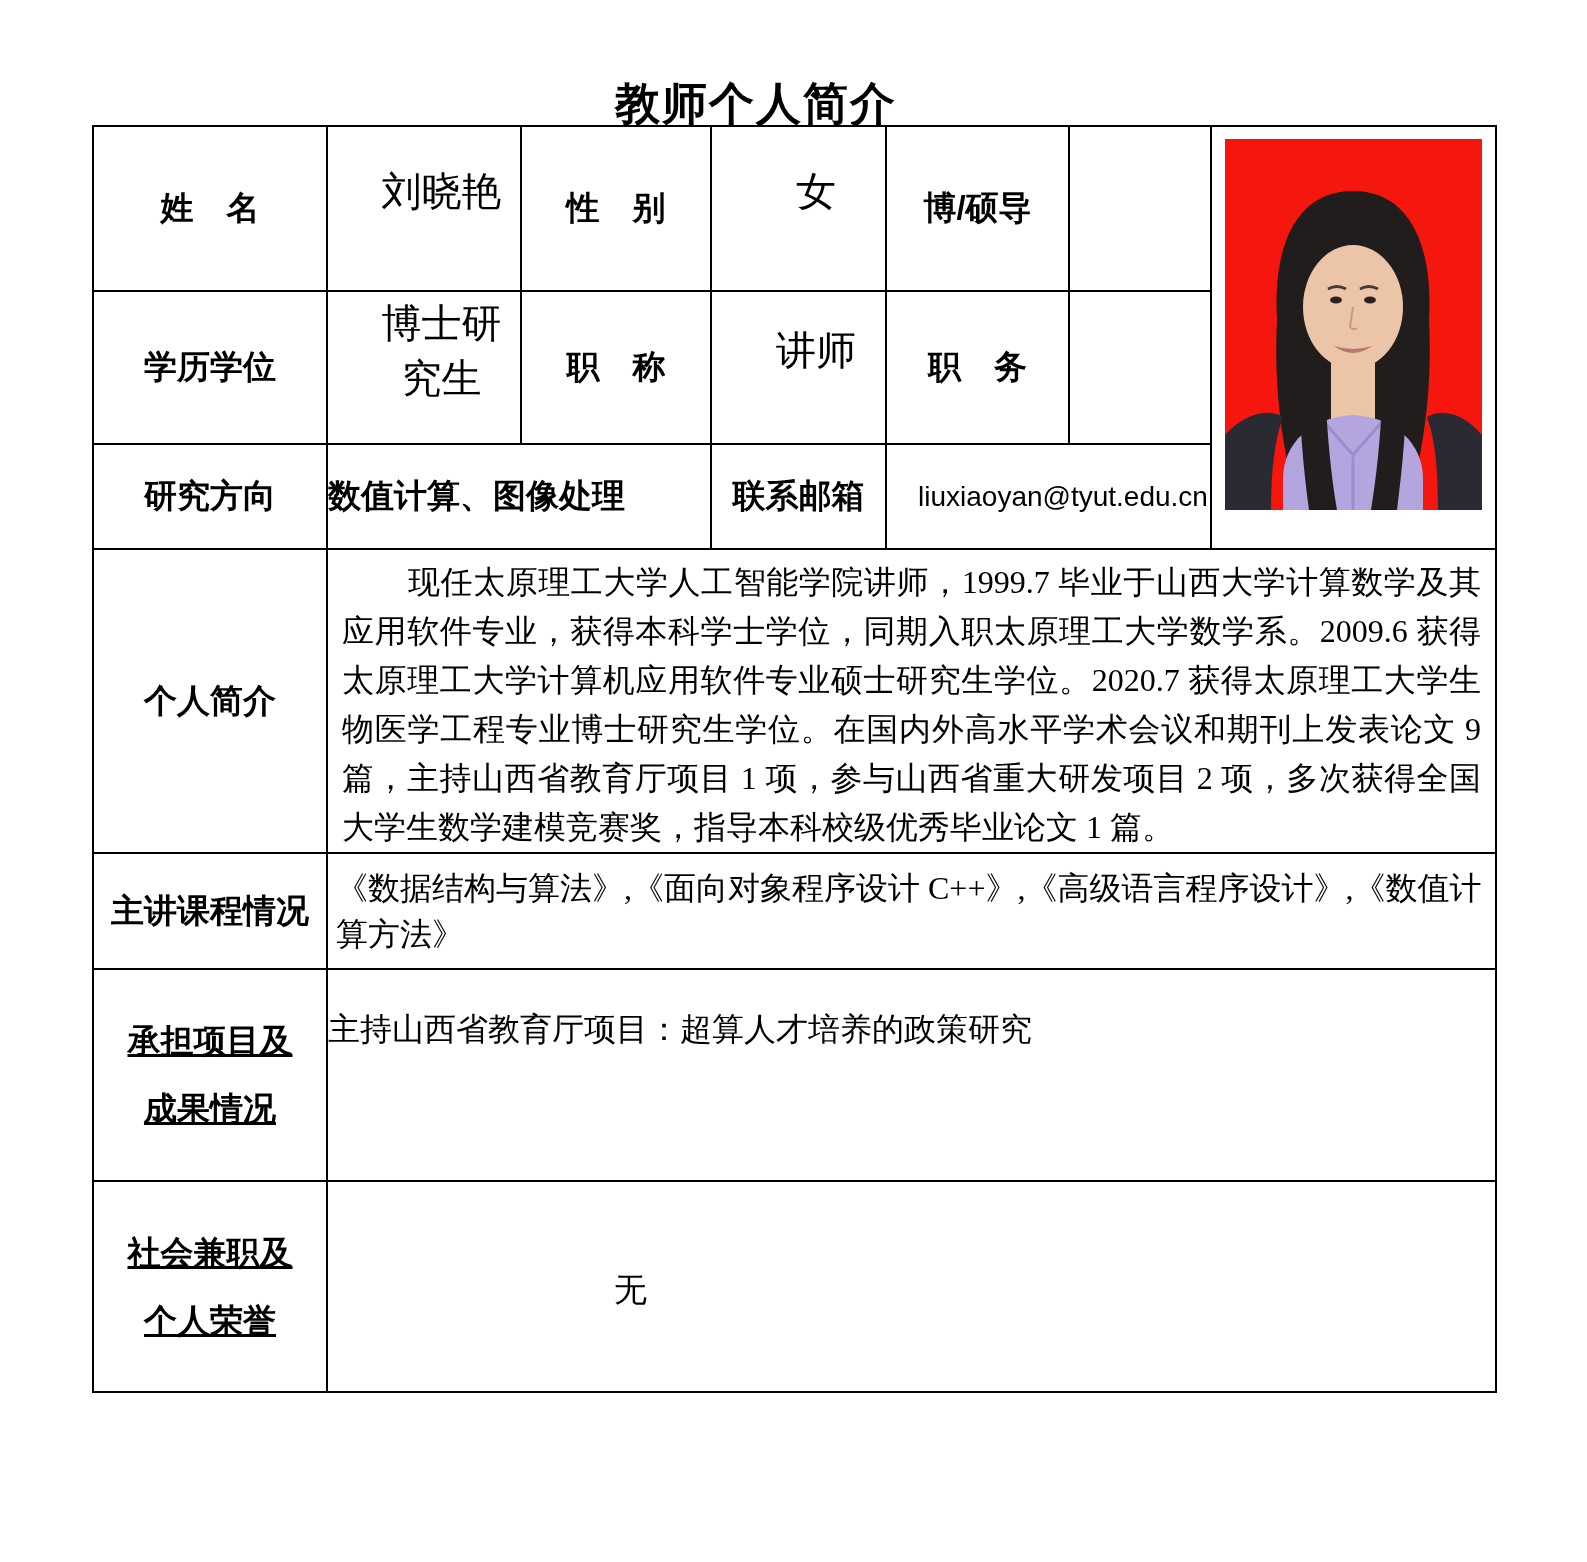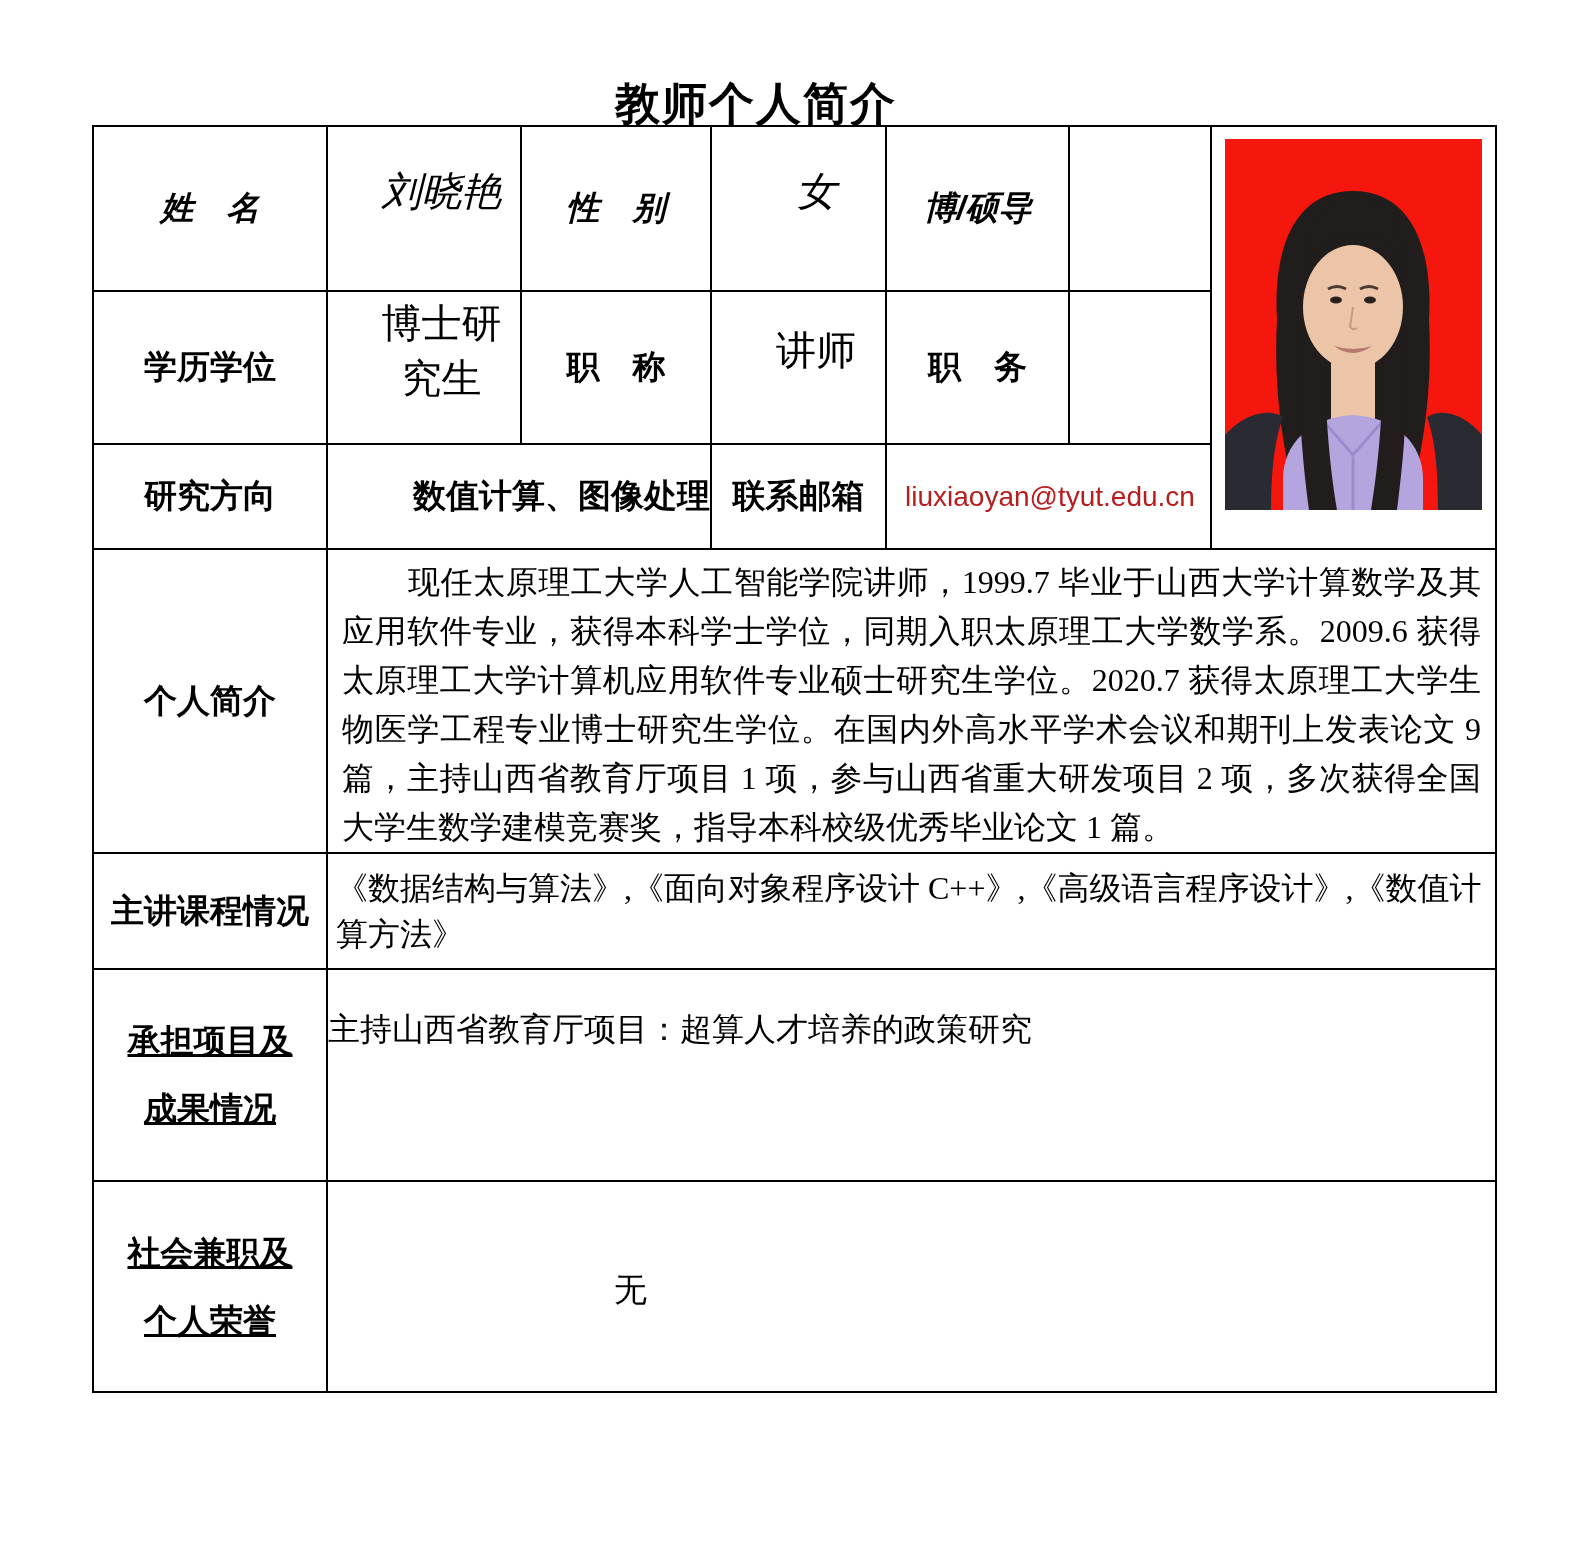--- a/index.html
+++ b/index.html
@@ -26,21 +26,21 @@
     width:1403px;
     border-collapse:collapse;
     table-layout:fixed;
   }
   td{
     border:2px solid #000;
     padding:0;
     overflow:hidden;
     background:#fff;
   }
-  tr.r1{height:165px;font-style:italic;}
+  tr.r1{height:165px;}
   tr.r2{height:153px;}
   tr.r3{height:105px;}
   tr.r4{height:290px;}
   tr.r5{height:116px;}
   tr.r6{height:212px;}
   tr.r7{height:211px;}
   .lbl{
     font-weight:bold;
     font-size:33px;
     text-align:center;
@@ -53,31 +53,31 @@
     font-size:40px;
     text-align:center;
     vertical-align:middle;
     padding-left:35px;
   }
   .raise span{position:relative;top:-17px;display:inline-block;}
   .bold-val{
     font-weight:bold;
     font-size:33px;
     font-family:"Liberation Sans","DejaVu Sans",sans-serif;
-    text-align:right;
+    text-align:left;
     vertical-align:middle;
   }
   .email{
     font-family:"Liberation Sans","DejaVu Sans",sans-serif;
     font-size:28px;
     font-weight:normal;
-    color:#b91c1c;
-    text-align:left;
-    vertical-align:middle;
-    padding-left:18px;
+    color:#000000;
+    text-align:left;
+    vertical-align:middle;
+    padding-left:31px;
   }
   .bodytext{
     font-family:"Liberation Serif","DejaVu Serif",serif;
     font-size:32px;
     line-height:49px;
     text-align:justify;
     vertical-align:top;
     padding:8px 14px 0 14px;
   }
   .bodytext .para{text-indent:66px;display:block;}

